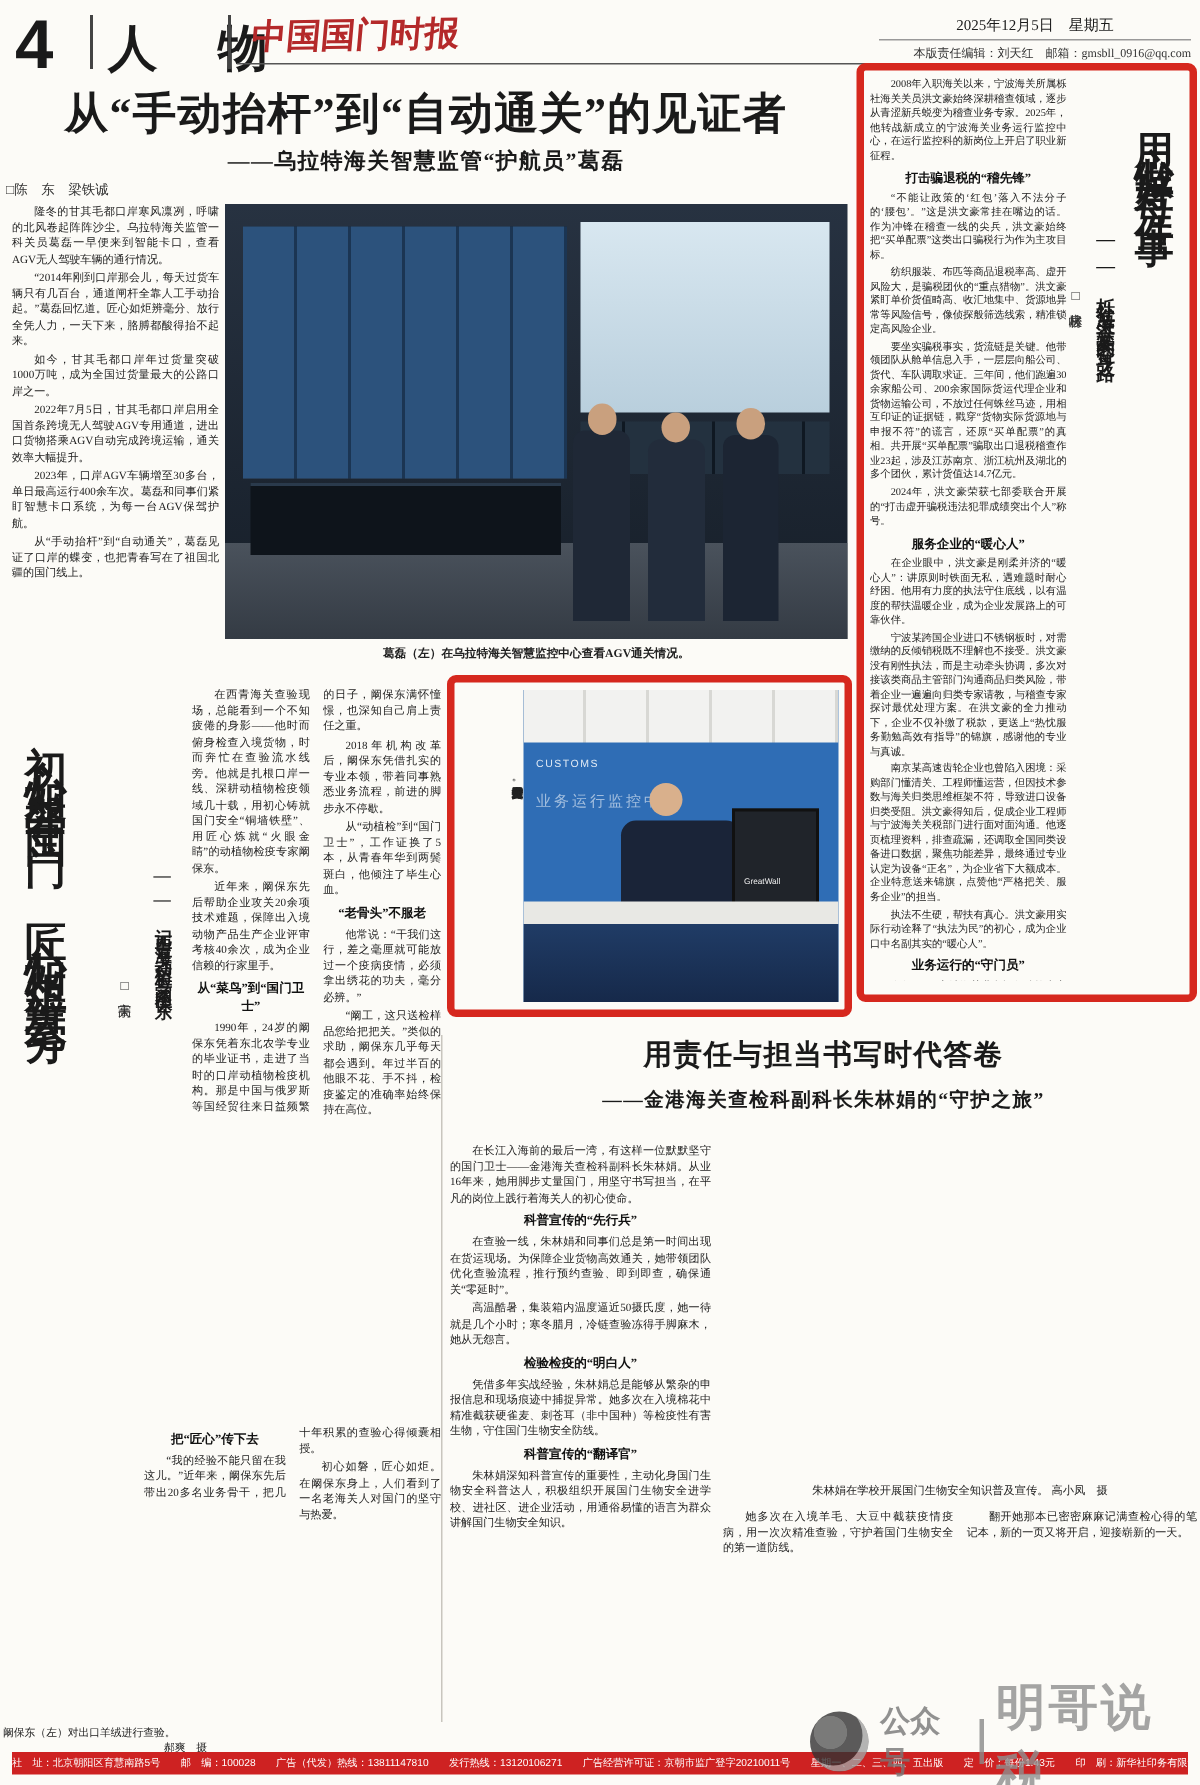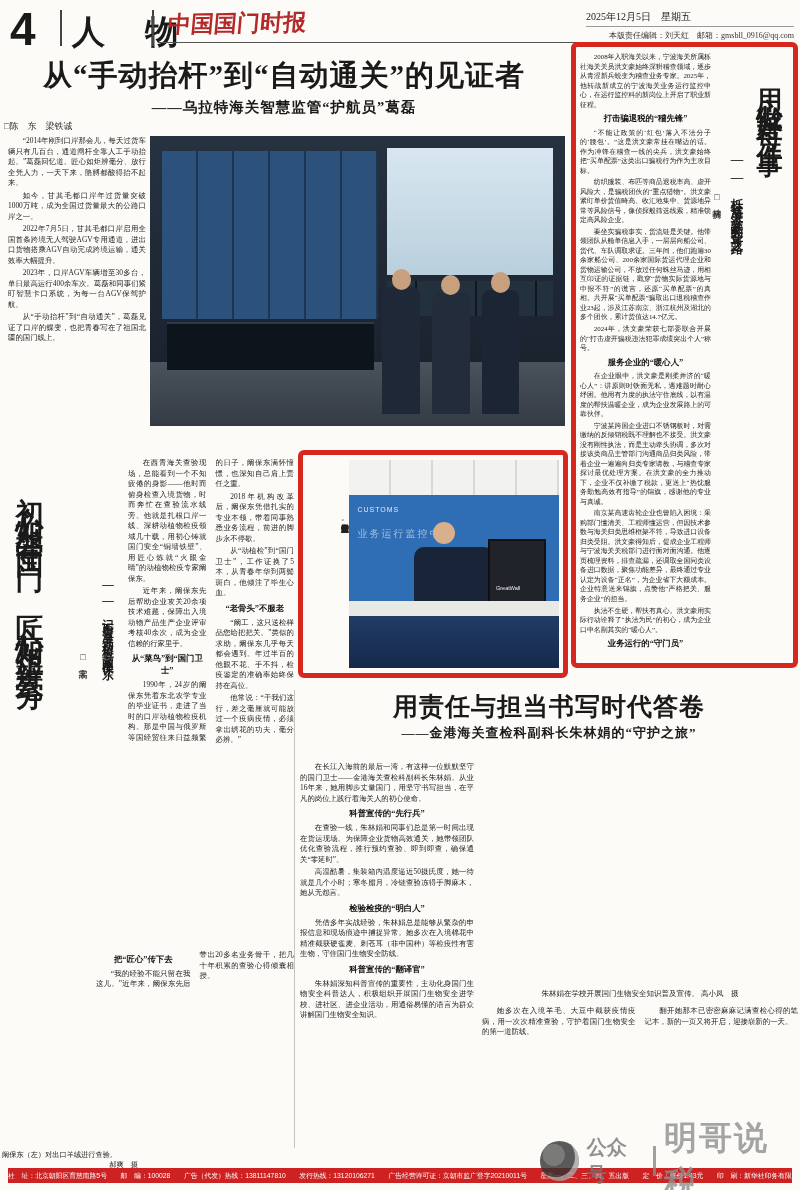--- a/index.html
+++ b/index.html
@@ -40,30 +40,31 @@
 <body>
 
 <div class="page">
 
   <div class="abs page-no" style="left:10px;top:2px;">4</div>
   <div class="abs vline" style="left:60px;top:10px;height:36px;"></div>
   <div class="abs section-title" style="left:72px;top:10px;">人 物</div>
   <div class="abs vline" style="left:152px;top:10px;height:36px;"></div>
   <div class="abs masthead" style="left:168px;top:8px;">中国国门时报</div>
   <div class="abs hline" style="left:158px;top:42px;width:424px;"></div>
-  <div class="abs" style="left:586px;top:10px;width:208px;font-size:10px;text-align:left;">2025年12月5日　星期五</div>
+  <div class="abs" style="left:586px;top:10px;width:208px;font-size:10px;text-align:center;">2025年12月5日　星期五</div>
   <div class="abs hline" style="left:586px;top:26px;width:208px;background:#999;"></div>
   <div class="abs" style="left:566px;top:30px;width:228px;font-size:8px;text-align:right;color:#333;">本版责任编辑：刘天红　邮箱：gmsbll_0916@qq.com</div>
   <div class="abs hline" style="left:586px;top:45px;width:208px;background:#999;"></div>
 
   <div class="abs headline" style="left:4px;top:56px;width:560px;font-size:29px;">从“手动抬杆”到“自动通关”的见证者</div>
   <div class="abs headline" style="left:4px;top:98px;width:560px;font-size:14.5px;">——乌拉特海关智慧监管“护航员”葛磊</div>
   <div class="abs" style="left:4px;top:120px;width:560px;font-size:9px;text-align:left;color:#333;">□陈　东　梁铁诚</div>
 
   <div class="abs body-text" style="left:8px;top:136px;width:138px;height:316px;overflow:hidden;">
+      <p>隆冬的甘其毛都口岸寒风凛冽，呼啸的北风卷起阵阵沙尘。乌拉特海关监管一科关员葛磊一早便来到智能卡口，查看AGV无人驾驶车辆的通行情况。</p>
       <p>“2014年刚到口岸那会儿，每天过货车辆只有几百台，通道闸杆全靠人工手动抬起。”葛磊回忆道。匠心如炬辨毫分、放行全凭人力，一天下来，胳膊都酸得抬不起来。</p>
       <p>如今，甘其毛都口岸年过货量突破1000万吨，成为全国过货量最大的公路口岸之一。</p>
       <p>2022年7月5日，甘其毛都口岸启用全国首条跨境无人驾驶AGV专用通道，进出口货物搭乘AGV自动完成跨境运输，通关效率大幅提升。</p>
       <p>2023年，口岸AGV车辆增至30多台，单日最高运行400余车次。葛磊和同事们紧盯智慧卡口系统，为每一台AGV保驾护航。</p>
       <p>从“手动抬杆”到“自动通关”，葛磊见证了口岸的蝶变，也把青春写在了祖国北疆的国门线上。</p>
     </div>
 
   <div class="abs photo" style="left:150px;top:136px;width:415px;height:290px;background:linear-gradient(#273241,#161e28);">
     <div class="abs" style="left:3%;top:5%;width:52%;height:58%;background:
         repeating-linear-gradient(90deg,#2c527c 0 34px,#1b3553 34px 36px),
@@ -72,20 +73,21 @@
     <div class="abs" style="left:57%;top:50%;width:40%;height:12%;background:repeating-linear-gradient(90deg,#23313f 0 28px,#0f1822 28px 30px);"></div>
     <div class="abs" style="left:0;top:78%;width:100%;height:22%;background:linear-gradient(#4a525c,#343b44);"></div>
     <div class="abs" style="left:4%;top:64%;width:50%;height:16%;background:#0e141b;border-top:2px solid #2a3a4c;"></div>
     <div class="abs" style="left:56%;top:52%;width:9%;height:44%;background:#1f2836;border-radius:8px 8px 0 0;"></div>
     <div class="abs" style="left:58.2%;top:46%;width:4.6%;height:7%;background:#c9a07e;border-radius:50%;"></div>
     <div class="abs" style="left:68%;top:54%;width:9%;height:42%;background:#222c3b;border-radius:8px 8px 0 0;"></div>
     <div class="abs" style="left:70.2%;top:48%;width:4.6%;height:7%;background:#c9a07e;border-radius:50%;"></div>
     <div class="abs" style="left:80%;top:53%;width:9%;height:43%;background:#1c2533;border-radius:8px 8px 0 0;"></div>
     <div class="abs" style="left:82.2%;top:47%;width:4.6%;height:7%;background:#c9a07e;border-radius:50%;"></div>
   </div>
+  <div class="abs caption" style="left:150px;top:430px;width:415px;text-align:center;">葛磊（左）在乌拉特海关智慧监控中心查看AGV通关情况。</div>
 
   <div class="abs rb" style="left:298px;top:450px;width:270px;height:228px;">
     <div class="rb-inner" style="display:flex;">
       <div class="v caption" style="width:42px;padding-top:58px;font-weight:normal;font-size:8px;">洪文豪在开展日常业务运行监控工作。</div>
       <div class="photo" style="flex:1;background:linear-gradient(#2f6db5 0 70%,#27598f);">
         <div class="abs" style="left:0;top:0;width:100%;height:17%;background:repeating-linear-gradient(90deg,#f2f2f0 0 40px,#d8d8d4 40px 42px);"></div>
         <div class="abs" style="left:4%;top:22%;font-size:7px;color:rgba(255,255,255,.85);letter-spacing:1px;font-family:'Liberation Sans',sans-serif;">CUSTOMS</div>
         <div class="abs" style="left:4%;top:32%;font-size:10px;color:rgba(255,255,255,.55);letter-spacing:2px;">业务运行监控中心</div>
         <div class="abs" style="left:40%;top:30%;width:22px;height:22px;background:#d9b08c;border-radius:50%;"></div>
         <div class="abs" style="left:31%;top:42%;width:38%;height:30%;background:#1a2438;border-radius:10px 10px 0 0;"></div>
@@ -140,39 +142,40 @@
         <p>近年来，阚保东先后帮助企业攻关20余项技术难题，保障出入境动物产品生产企业评审考核40余次，成为企业信赖的行家里手。</p>
       </div>
     <div class="col-sub">从“菜鸟”到“国门卫士”</div>
     <div>
         <p>1990年，24岁的阚保东凭着东北农学专业的毕业证书，走进了当时的口岸动植物检疫机构。那是中国与俄罗斯等国经贸往来日益频繁的日子，阚保东满怀憧憬，也深知自己肩上责任之重。</p>
         <p>2018年机构改革后，阚保东凭借扎实的专业本领，带着同事熟悉业务流程，前进的脚步永不停歇。</p>
         <p>从“动植检”到“国门卫士”，工作证换了5本，从青春年华到两鬓斑白，他倾注了毕生心血。</p>
       </div>
     <div class="col-sub">“老骨头”不服老</div>
     <div>
+        <p>他常说：“干我们这行，差之毫厘就可能放过一个疫病疫情，必须拿出绣花的功夫，毫分必辨。”</p>
         <p>“阚工，这只送检样品您给把把关。”类似的求助，阚保东几乎每天都会遇到。年过半百的他眼不花、手不抖，检疫鉴定的准确率始终保持在高位。</p>
-        <p>他常说：“干我们这行，差之毫厘就可能放过一个疫病疫情，必须拿出绣花的功夫，毫分必辨。”</p>
       </div>
   </div>
 
   <div class="abs body-text twocol" style="left:96px;top:950px;width:198px;height:196px;">
     <div class="col-sub">把“匠心”传下去</div>
     <div>
         <p>“我的经验不能只留在我这儿。”近年来，阚保东先后带出20多名业务骨干，把几十年积累的查验心得倾囊相授。</p>
+        <p>初心如磐，匠心如炬。在阚保东身上，人们看到了一名老海关人对国门的坚守与热爱。</p>
       </div>
   </div>
   <div class="abs caption" style="left:2px;top:1150px;width:150px;font-weight:normal;font-size:7.2px;">
     <span>阚保东（左）对出口羊绒进行查验。</span>
     <span style="display:block;text-align:right;padding-right:14px;">郝爽　摄</span>
   </div>
 
   <div class="abs" style="left:294px;top:690px;width:1px;height:458px;background:#c8c5be;"></div>
 
-  <div class="abs headline" style="left:300px;top:690px;width:498px;font-size:25px;">用责任与担当书写时代答卷</div>
+  <div class="abs headline" style="left:300px;top:690px;width:498px;font-size:19px;">用责任与担当书写时代答卷</div>
   <div class="abs headline" style="left:300px;top:724px;width:498px;font-size:13px;">——金港海关查检科副科长朱林娟的“守护之旅”</div>
 
   <div class="abs body-text" style="left:300px;top:762px;width:174px;height:386px;overflow:hidden;">
     <div>
         <p>在长江入海前的最后一湾，有这样一位默默坚守的国门卫士——金港海关查检科副科长朱林娟。从业16年来，她用脚步丈量国门，用坚守书写担当，在平凡的岗位上践行着海关人的初心使命。</p>
       </div>
     <div class="col-sub">科普宣传的“先行兵”</div>
     <div>
         <p>在查验一线，朱林娟和同事们总是第一时间出现在货运现场。为保障企业货物高效通关，她带领团队优化查验流程，推行预约查验、即到即查，确保通关“零延时”。</p>
         <p>高温酷暑，集装箱内温度逼近50摄氏度，她一待就是几个小时；寒冬腊月，冷链查验冻得手脚麻木，她从无怨言。</p>

